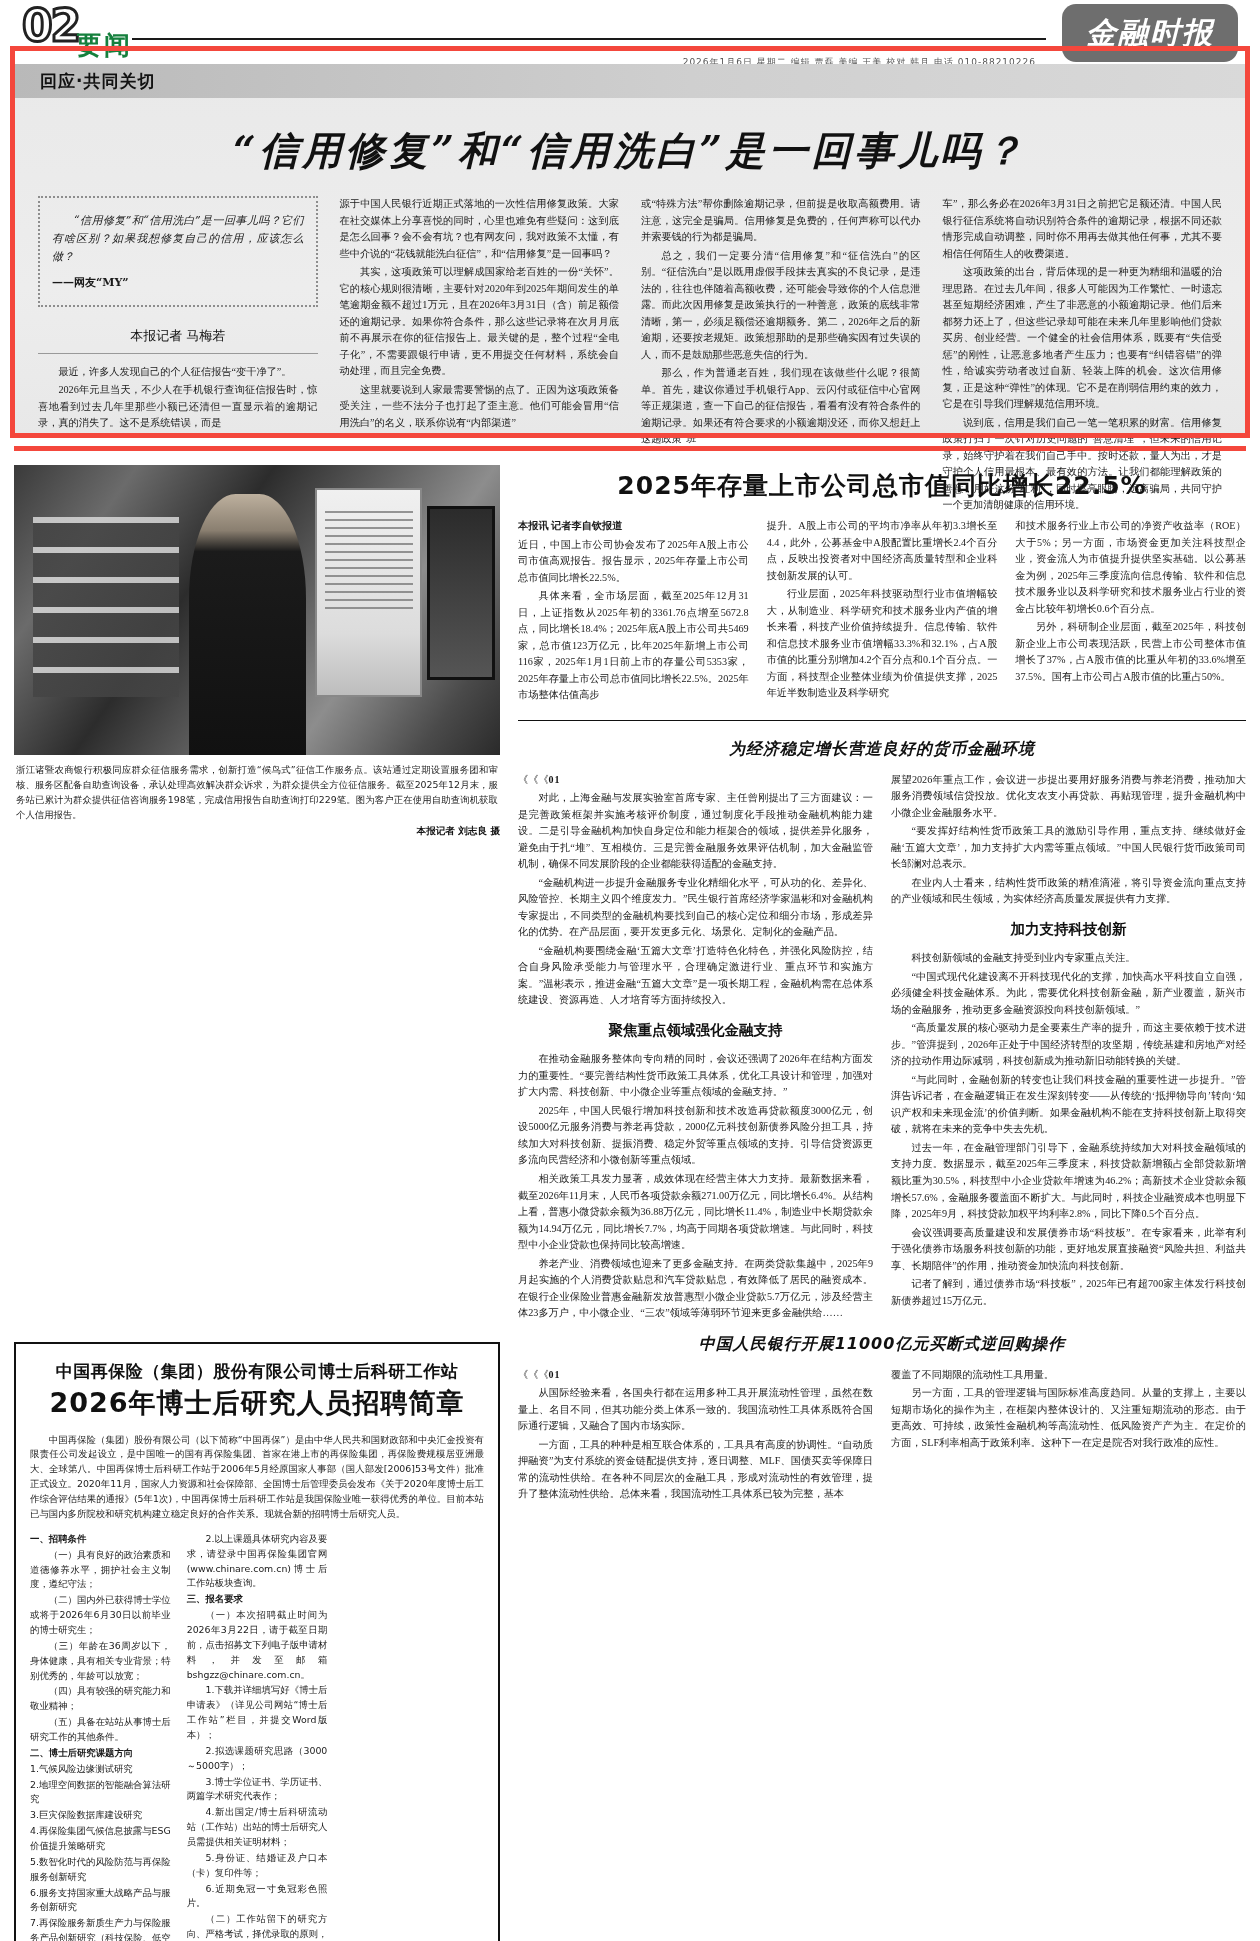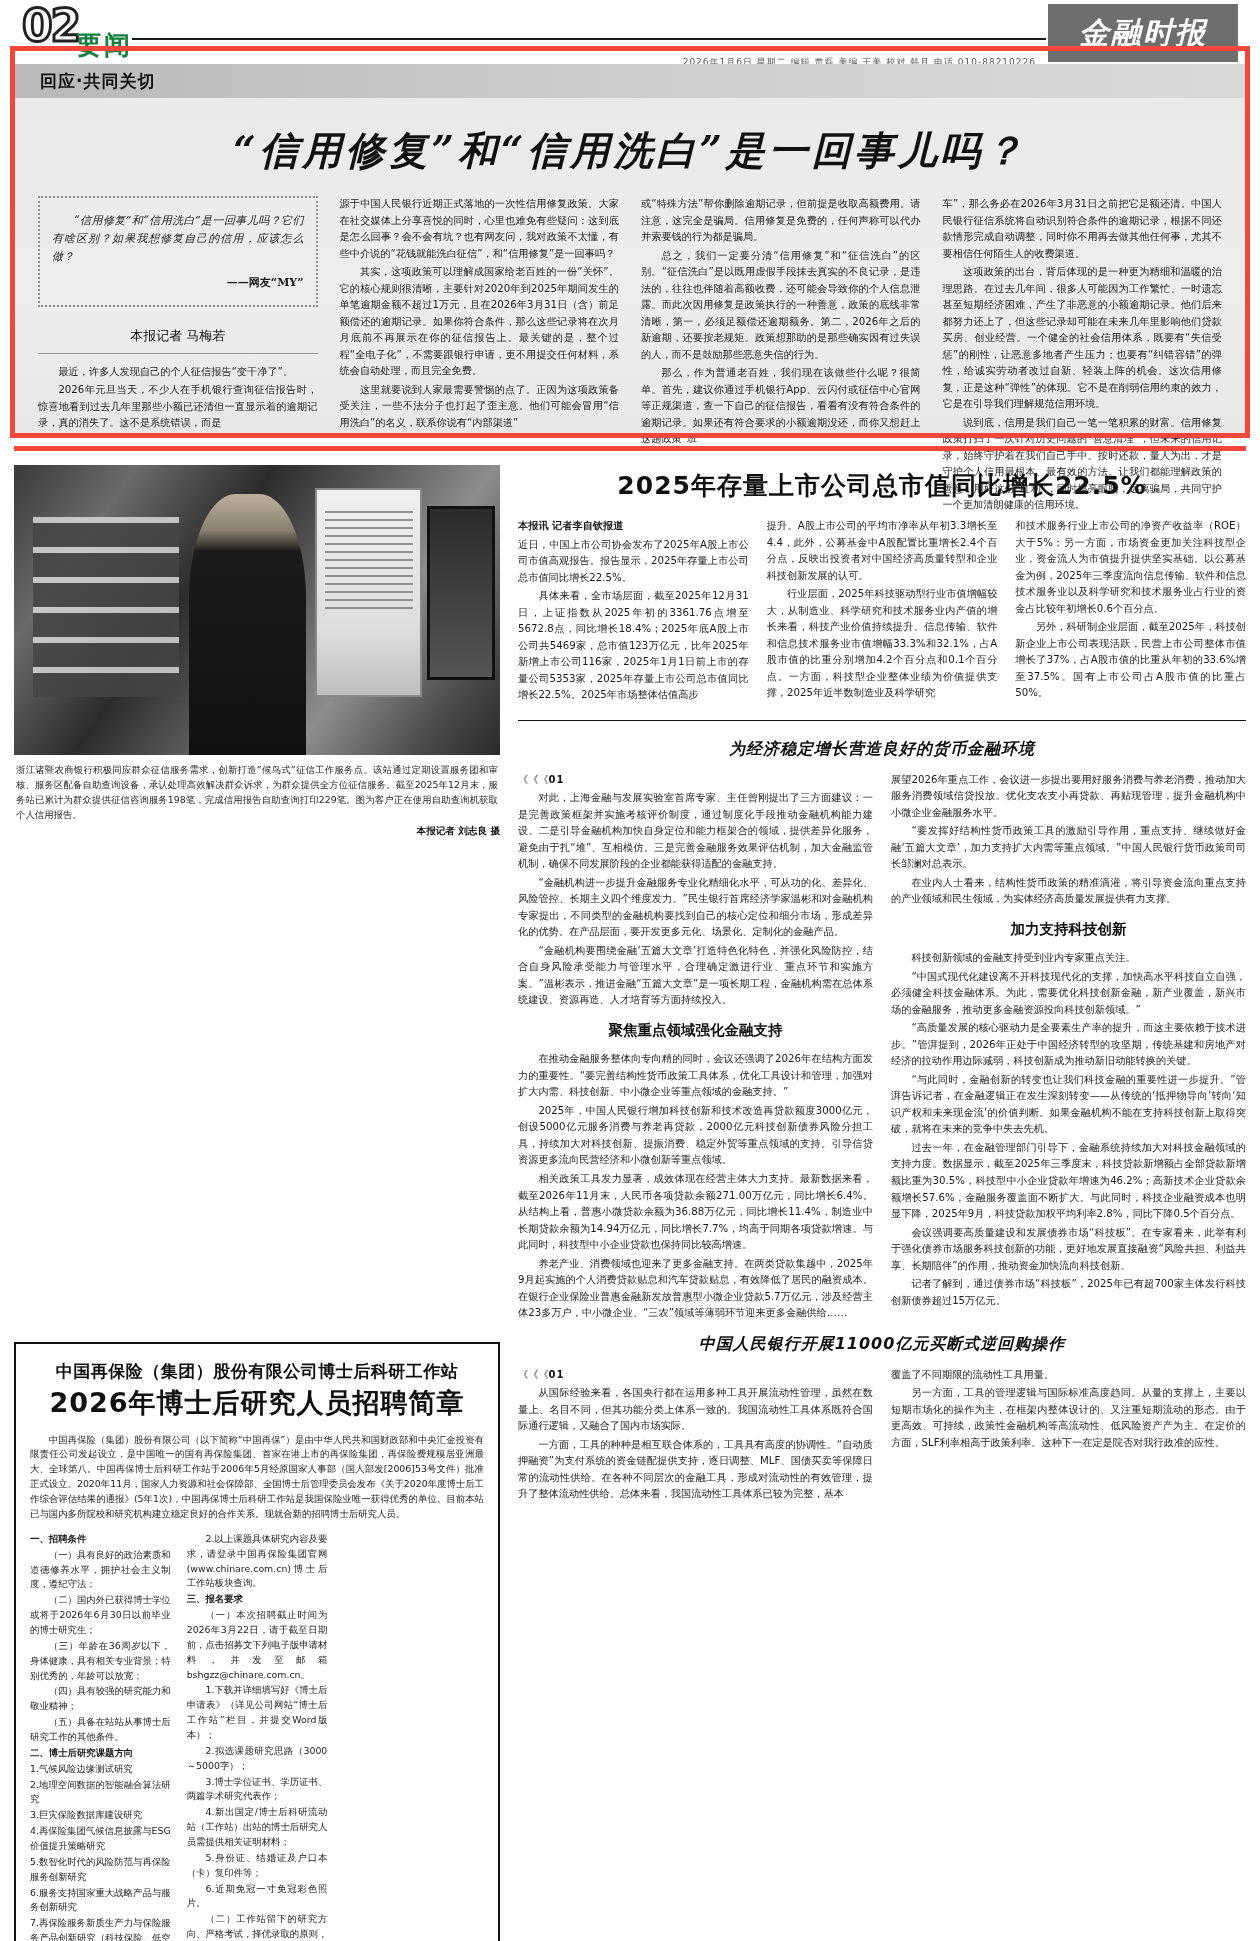--- a/index.html
+++ b/index.html
@@ -36,22 +36,22 @@
   .mast-rule2 {
     position: absolute; left: 8px; right: 8px; top: 74px;
     border-top: 2px solid #1a1a1a;
   }
   .mast-date {
     position: absolute; right: 210px; top: 56px;
     font-size: 9px; color: #555; letter-spacing: 1px; white-space: nowrap;
   }
   .logo-box {
     position: absolute; right: 8px; top: 4px;
-    width: 190px; height: 58px; background: #6e6e6e;
-    display: flex; align-items: center; justify-content: center;
+    width: 176px; height: 58px; background: #6e6e6e;
+    display: flex; align-items: center; justify-content: center; border-radius: 14px;
   }
   .logo-text {
     color: #fff; font-size: 30px; font-weight: 700; letter-spacing: 2px;
     font-family: "DejaVu Serif", serif; font-style: italic;
   }
   .logo-sub {
     position: absolute; right: 14px; top: 64px;
     font-size: 8px; color: #888;
   }
 
@@ -88,31 +88,31 @@
 
   .q-box {
     border: 2px dotted #8d8d8d;
     padding: 14px 12px 12px 12px;
     font-family: "DejaVu Serif", "Liberation Serif", serif;
     font-size: 11px; line-height: 1.65; color: #1a1a1a;
     text-align: justify; font-style: italic;
     margin-bottom: 16px;
   }
   .q-box p { text-indent: 2em; }
-  .q-attr { text-align: right; margin-top: 8px; font-weight: 700; font-style: normal; }
+  .q-attr { margin-top: 8px; font-weight: 700; font-style: normal; }
   .byline-center {
     text-align: center; font-size: 13px; font-weight: 400;
     color: #111; padding: 4px 0 8px 0;
     border-bottom: 1px solid #999; margin-bottom: 10px;
   }
   .body-txt {
     font-size: 10.2px; line-height: 1.62; text-align: justify;
     color: #1a1a1a; font-family: "DejaVu Sans", "Liberation Sans", sans-serif;
   }
-  .body-txt p { text-indent: 2em; margin-bottom: 2px; }
+  .body-txt p { text-indent: 2em; margin-bottom: 2px; font-family: Liberation Serif, serif; }
   .body-txt p.noind { text-indent: 0; }
 
   
   .red-sep { height: 5px; background: #f4473c; margin: 10px 0 0 0; }
 
   
   .mid { display: flex; gap: 18px; margin-top: 14px; }
   .mid-left { width: 486px; }
   .mid-right { width: 728px; }
 

